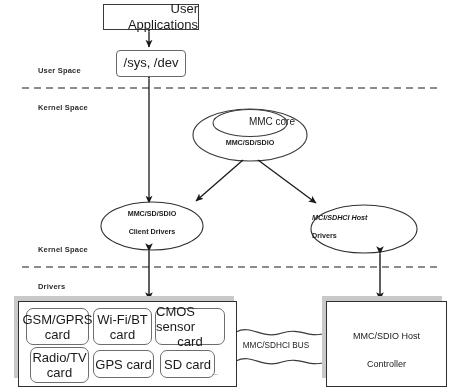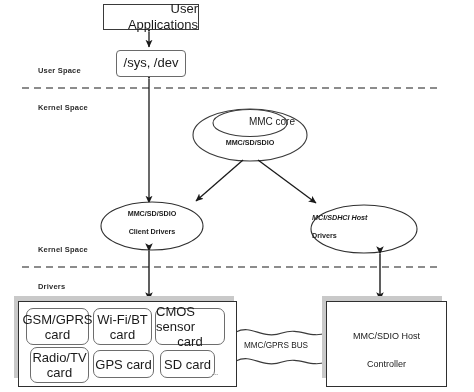--- a/index.html
+++ b/index.html
@@ -142,21 +142,21 @@
     </div>
     <div class="card" style="left:74px;top:48px;width:59px;height:26px;">
       <span class="card-label">GPS card</span>
     </div>
     <div class="card" style="left:141px;top:48px;width:53px;height:26px;">
       <span class="card-label">SD card</span>
     </div>
   </div>
   <div class="lbl dots" id="card-dots">...</div>
 
-  <div class="lbl bus-label" id="bus-text">MMC/GPRS BUS</div>
+  <div class="lbl bus-label" id="bus-text">MMC/SDHCI BUS</div>
 
   <div id="host-shadow"></div>
   <div id="host-ctrl">
     <span class="host-label">MMC/SDIO Host</span>
     <span class="host-label">Controller</span>
   </div>
 
 </div>
 
 </body></html>

